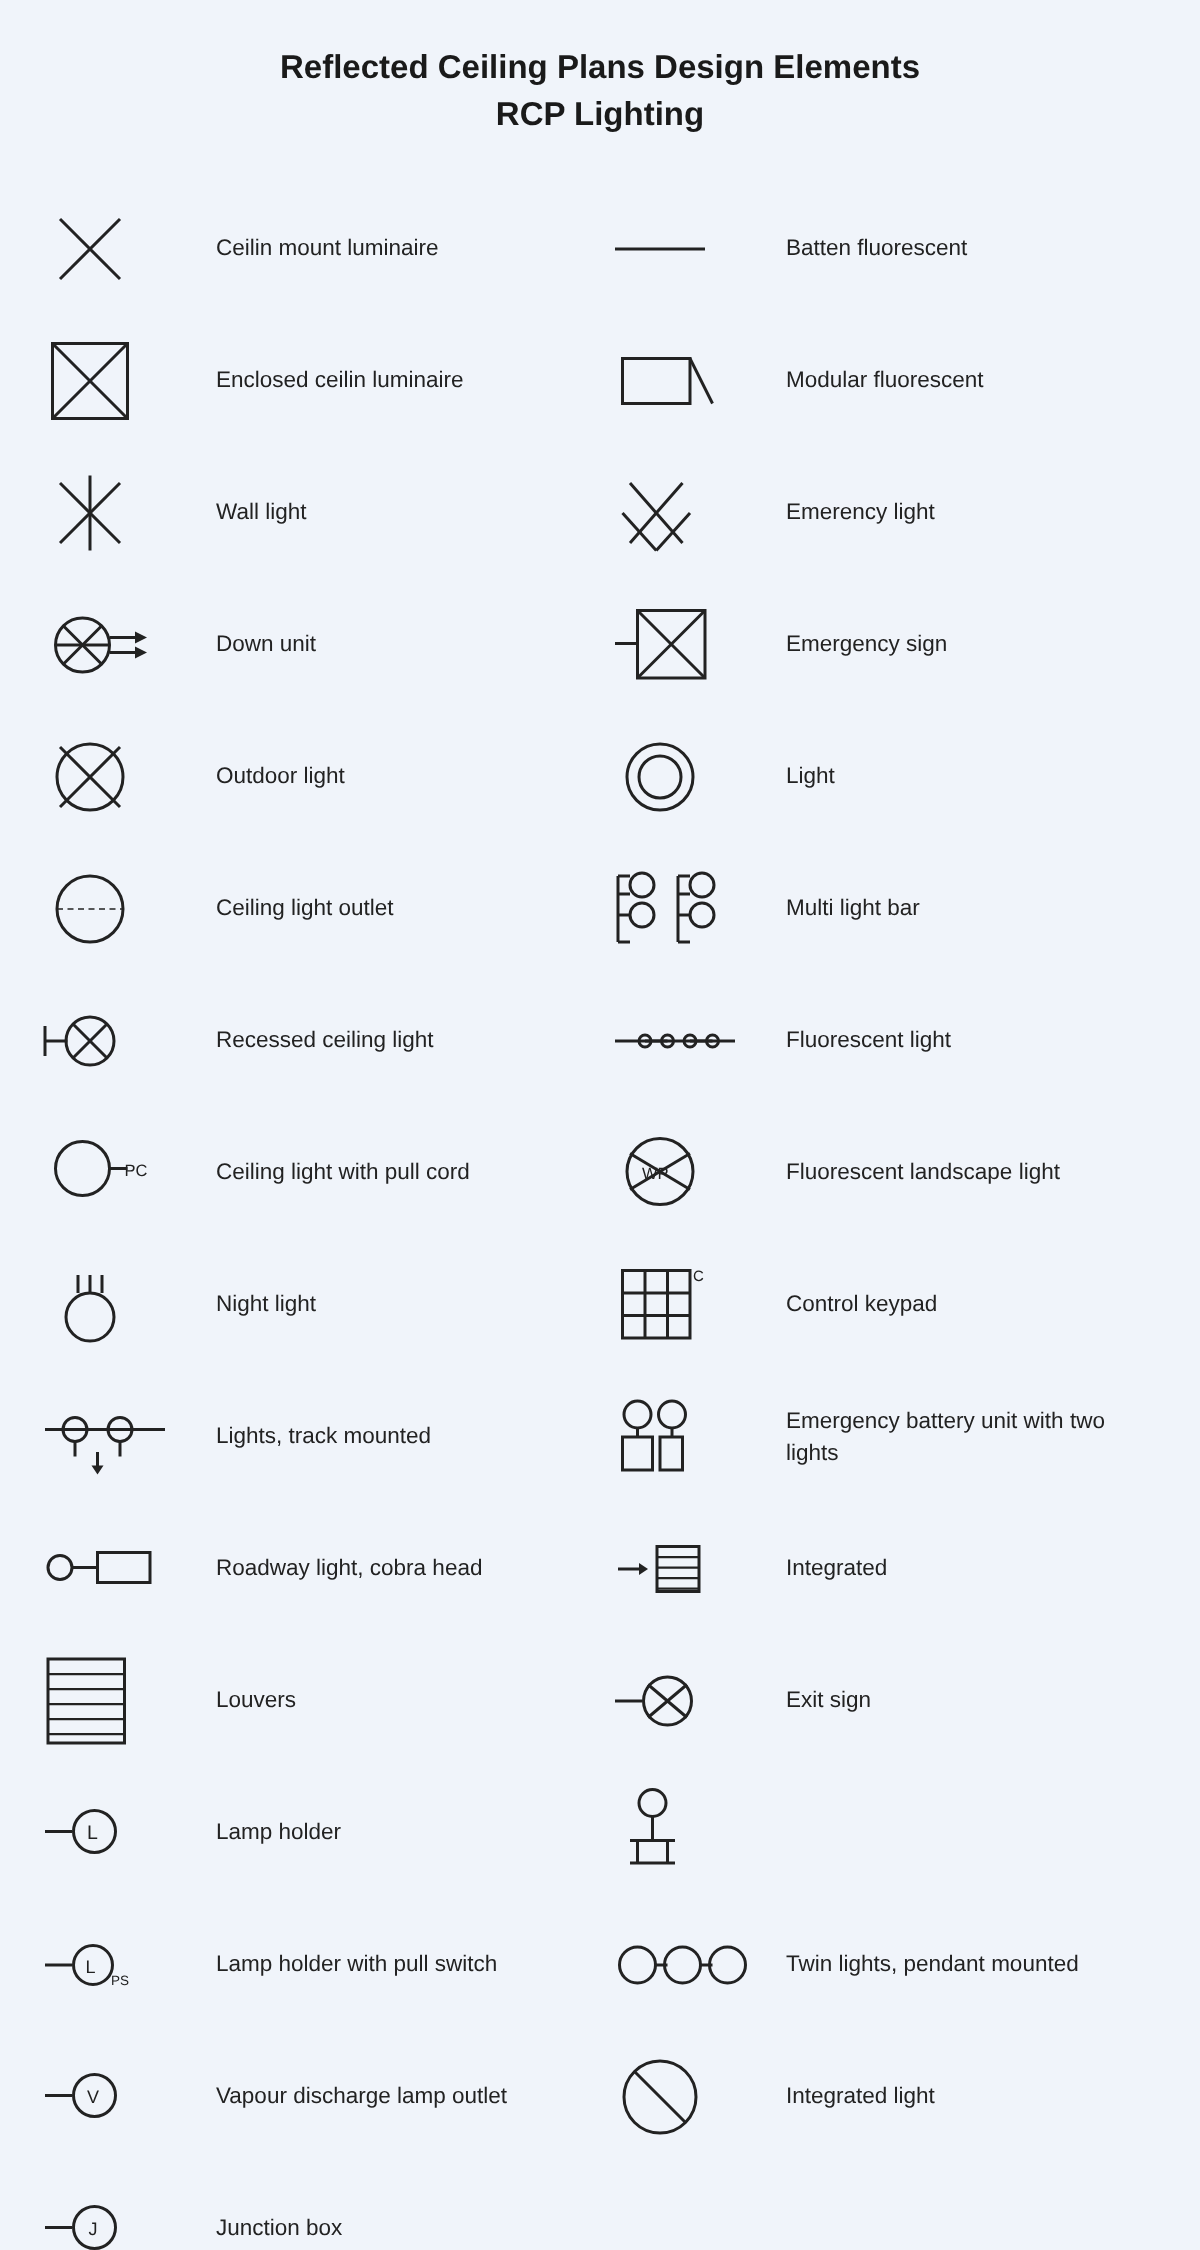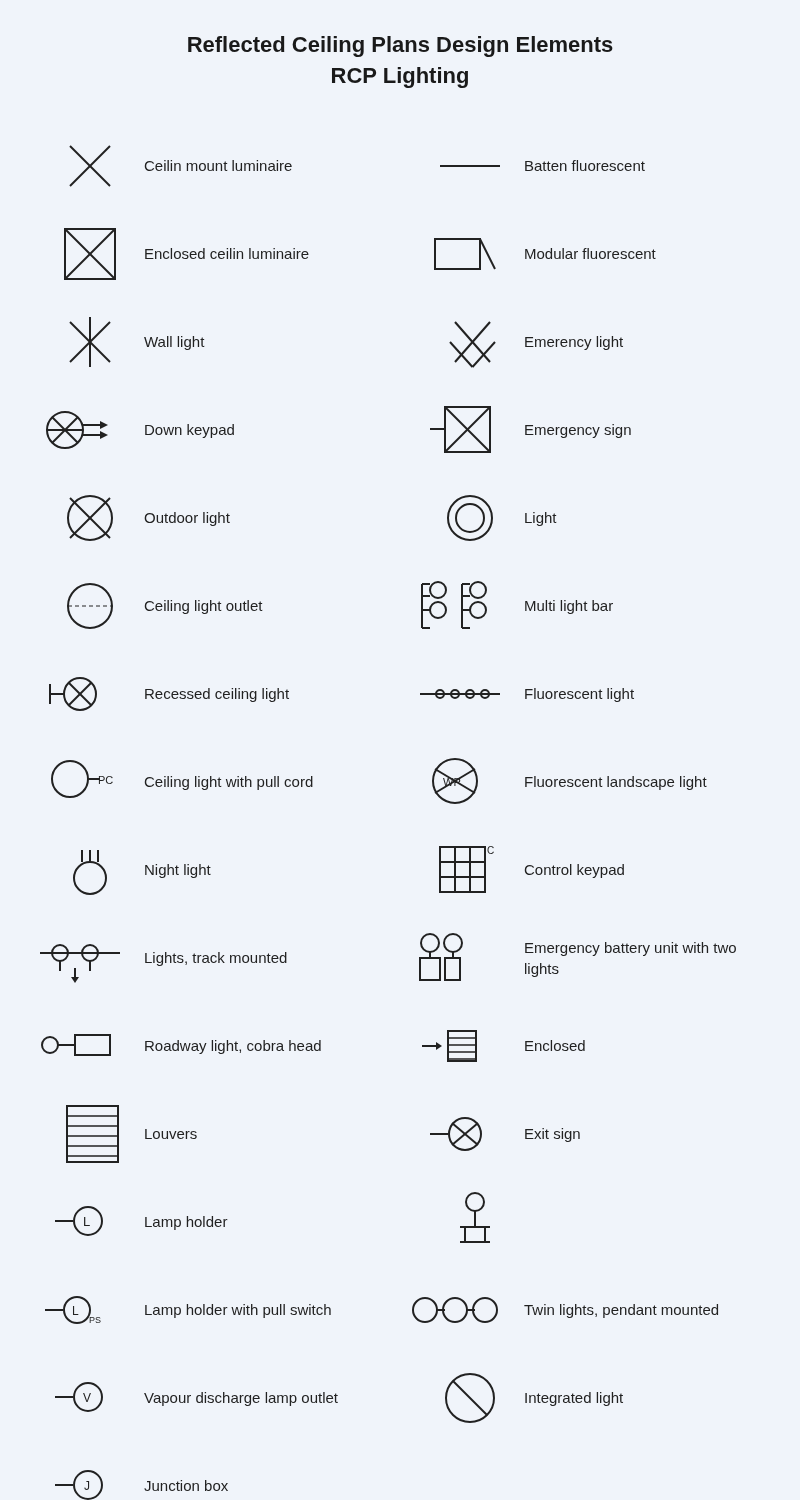--- a/index.html
+++ b/index.html
@@ -36,21 +36,21 @@
       align-items: center;
       padding: 14px 10px 14px 10px;
       gap: 24px;
     }
     .icon-area {
       width: 90px;
       min-width: 90px;
       height: 60px;
       display: flex;
       align-items: center;
-      justify-content: flex-end;
+      justify-content: flex-start;
       flex-shrink: 0;
     }
     .icon-area svg {
       overflow: visible;
     }
     .label {
       font-size: 15px;
       color: #222;
       line-height: 1.4;
       flex: 1;
@@ -135,21 +135,21 @@
           <circle cx="25" cy="25" r="18" fill="none" stroke="#222" stroke-width="2"></circle>
           <line x1="7" y1="25" x2="43" y2="25" stroke="#222" stroke-width="2"></line>
           <line x1="12" y1="12" x2="38" y2="38" stroke="#222" stroke-width="2"></line>
           <line x1="38" y1="12" x2="12" y2="38" stroke="#222" stroke-width="2"></line>
           <line x1="43" y1="20" x2="65" y2="20" stroke="#222" stroke-width="2" marker-end="url(#arr)"></line>
           <line x1="43" y1="30" x2="65" y2="30" stroke="#222" stroke-width="2"></line>
           <polygon points="60,16 68,20 60,24" fill="#222"></polygon>
           <polygon points="60,26 68,30 60,34" fill="#222"></polygon>
         </svg>
       </div>
-      <span class="label">Down keypad</span>
+      <span class="label">Down unit</span>
     </div>
     <div class="item">
       <div class="icon-area">
         <svg width="70" height="55" viewBox="0 0 70 55">
           <rect x="15" y="5" width="45" height="45" fill="none" stroke="#222" stroke-width="2"></rect>
           <line x1="15" y1="5" x2="60" y2="50" stroke="#222" stroke-width="2"></line>
           <line x1="60" y1="5" x2="15" y2="50" stroke="#222" stroke-width="2"></line>
           <line x1="0" y1="27" x2="15" y2="27" stroke="#222" stroke-width="2"></line>
         </svg>
       </div>
@@ -334,21 +334,21 @@
           <line x1="2" y1="25" x2="20" y2="25" stroke="#222" stroke-width="2"></line>
           <polygon points="16,21 22,25 16,29" fill="#222"></polygon>
 
           <rect x="28" y="10" width="28" height="30" fill="none" stroke="#222" stroke-width="2"></rect>
           <line x1="28" y1="17" x2="56" y2="17" stroke="#222" stroke-width="1.5"></line>
           <line x1="28" y1="24" x2="56" y2="24" stroke="#222" stroke-width="1.5"></line>
           <line x1="28" y1="31" x2="56" y2="31" stroke="#222" stroke-width="1.5"></line>
           <line x1="28" y1="38" x2="56" y2="38" stroke="#222" stroke-width="1.5"></line>
         </svg>
       </div>
-      <span class="label">Enclosed</span>
+      <span class="label">Integrated</span>
     </div>
     <div class="item">
       <div class="icon-area">
         <svg width="55" height="60" viewBox="0 0 55 60">
           <rect x="2" y="2" width="51" height="56" fill="none" stroke="#222" stroke-width="2"></rect>
           <line x1="2" y1="12" x2="53" y2="12" stroke="#222" stroke-width="1.5"></line>
           <line x1="2" y1="22" x2="53" y2="22" stroke="#222" stroke-width="1.5"></line>
           <line x1="2" y1="32" x2="53" y2="32" stroke="#222" stroke-width="1.5"></line>
           <line x1="2" y1="42" x2="53" y2="42" stroke="#222" stroke-width="1.5"></line>
           <line x1="2" y1="52" x2="53" y2="52" stroke="#222" stroke-width="1.5"></line>

